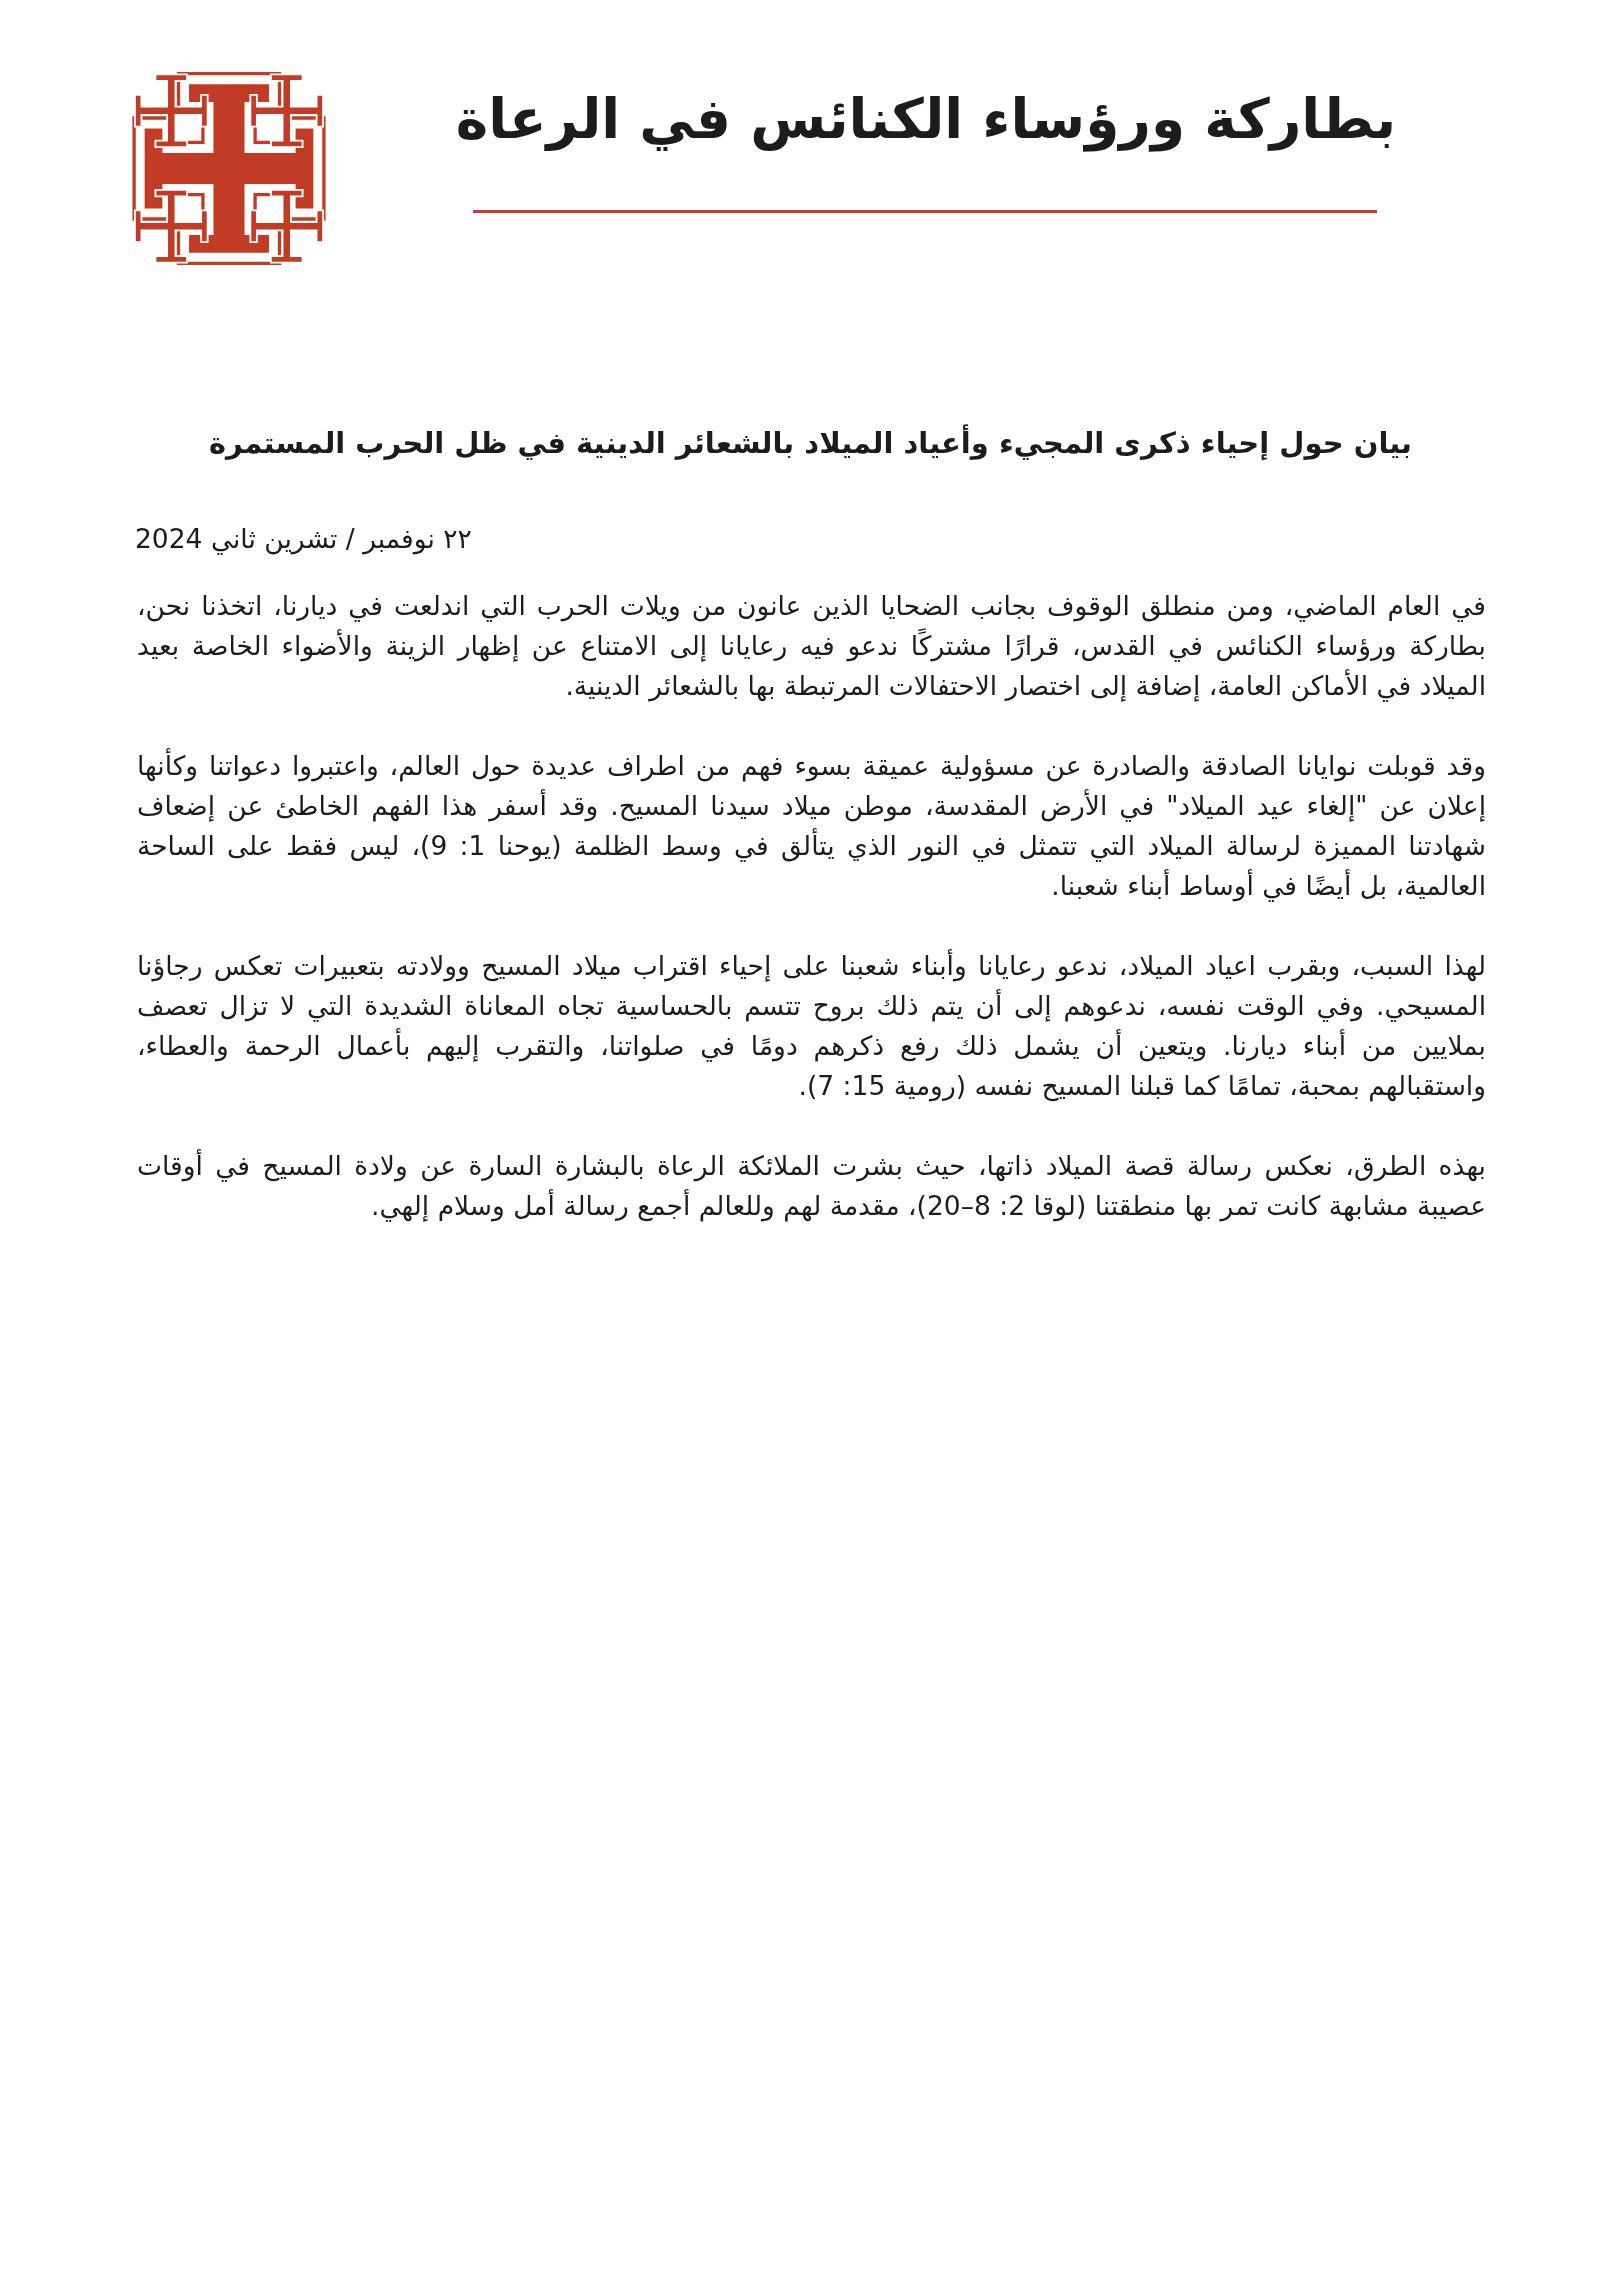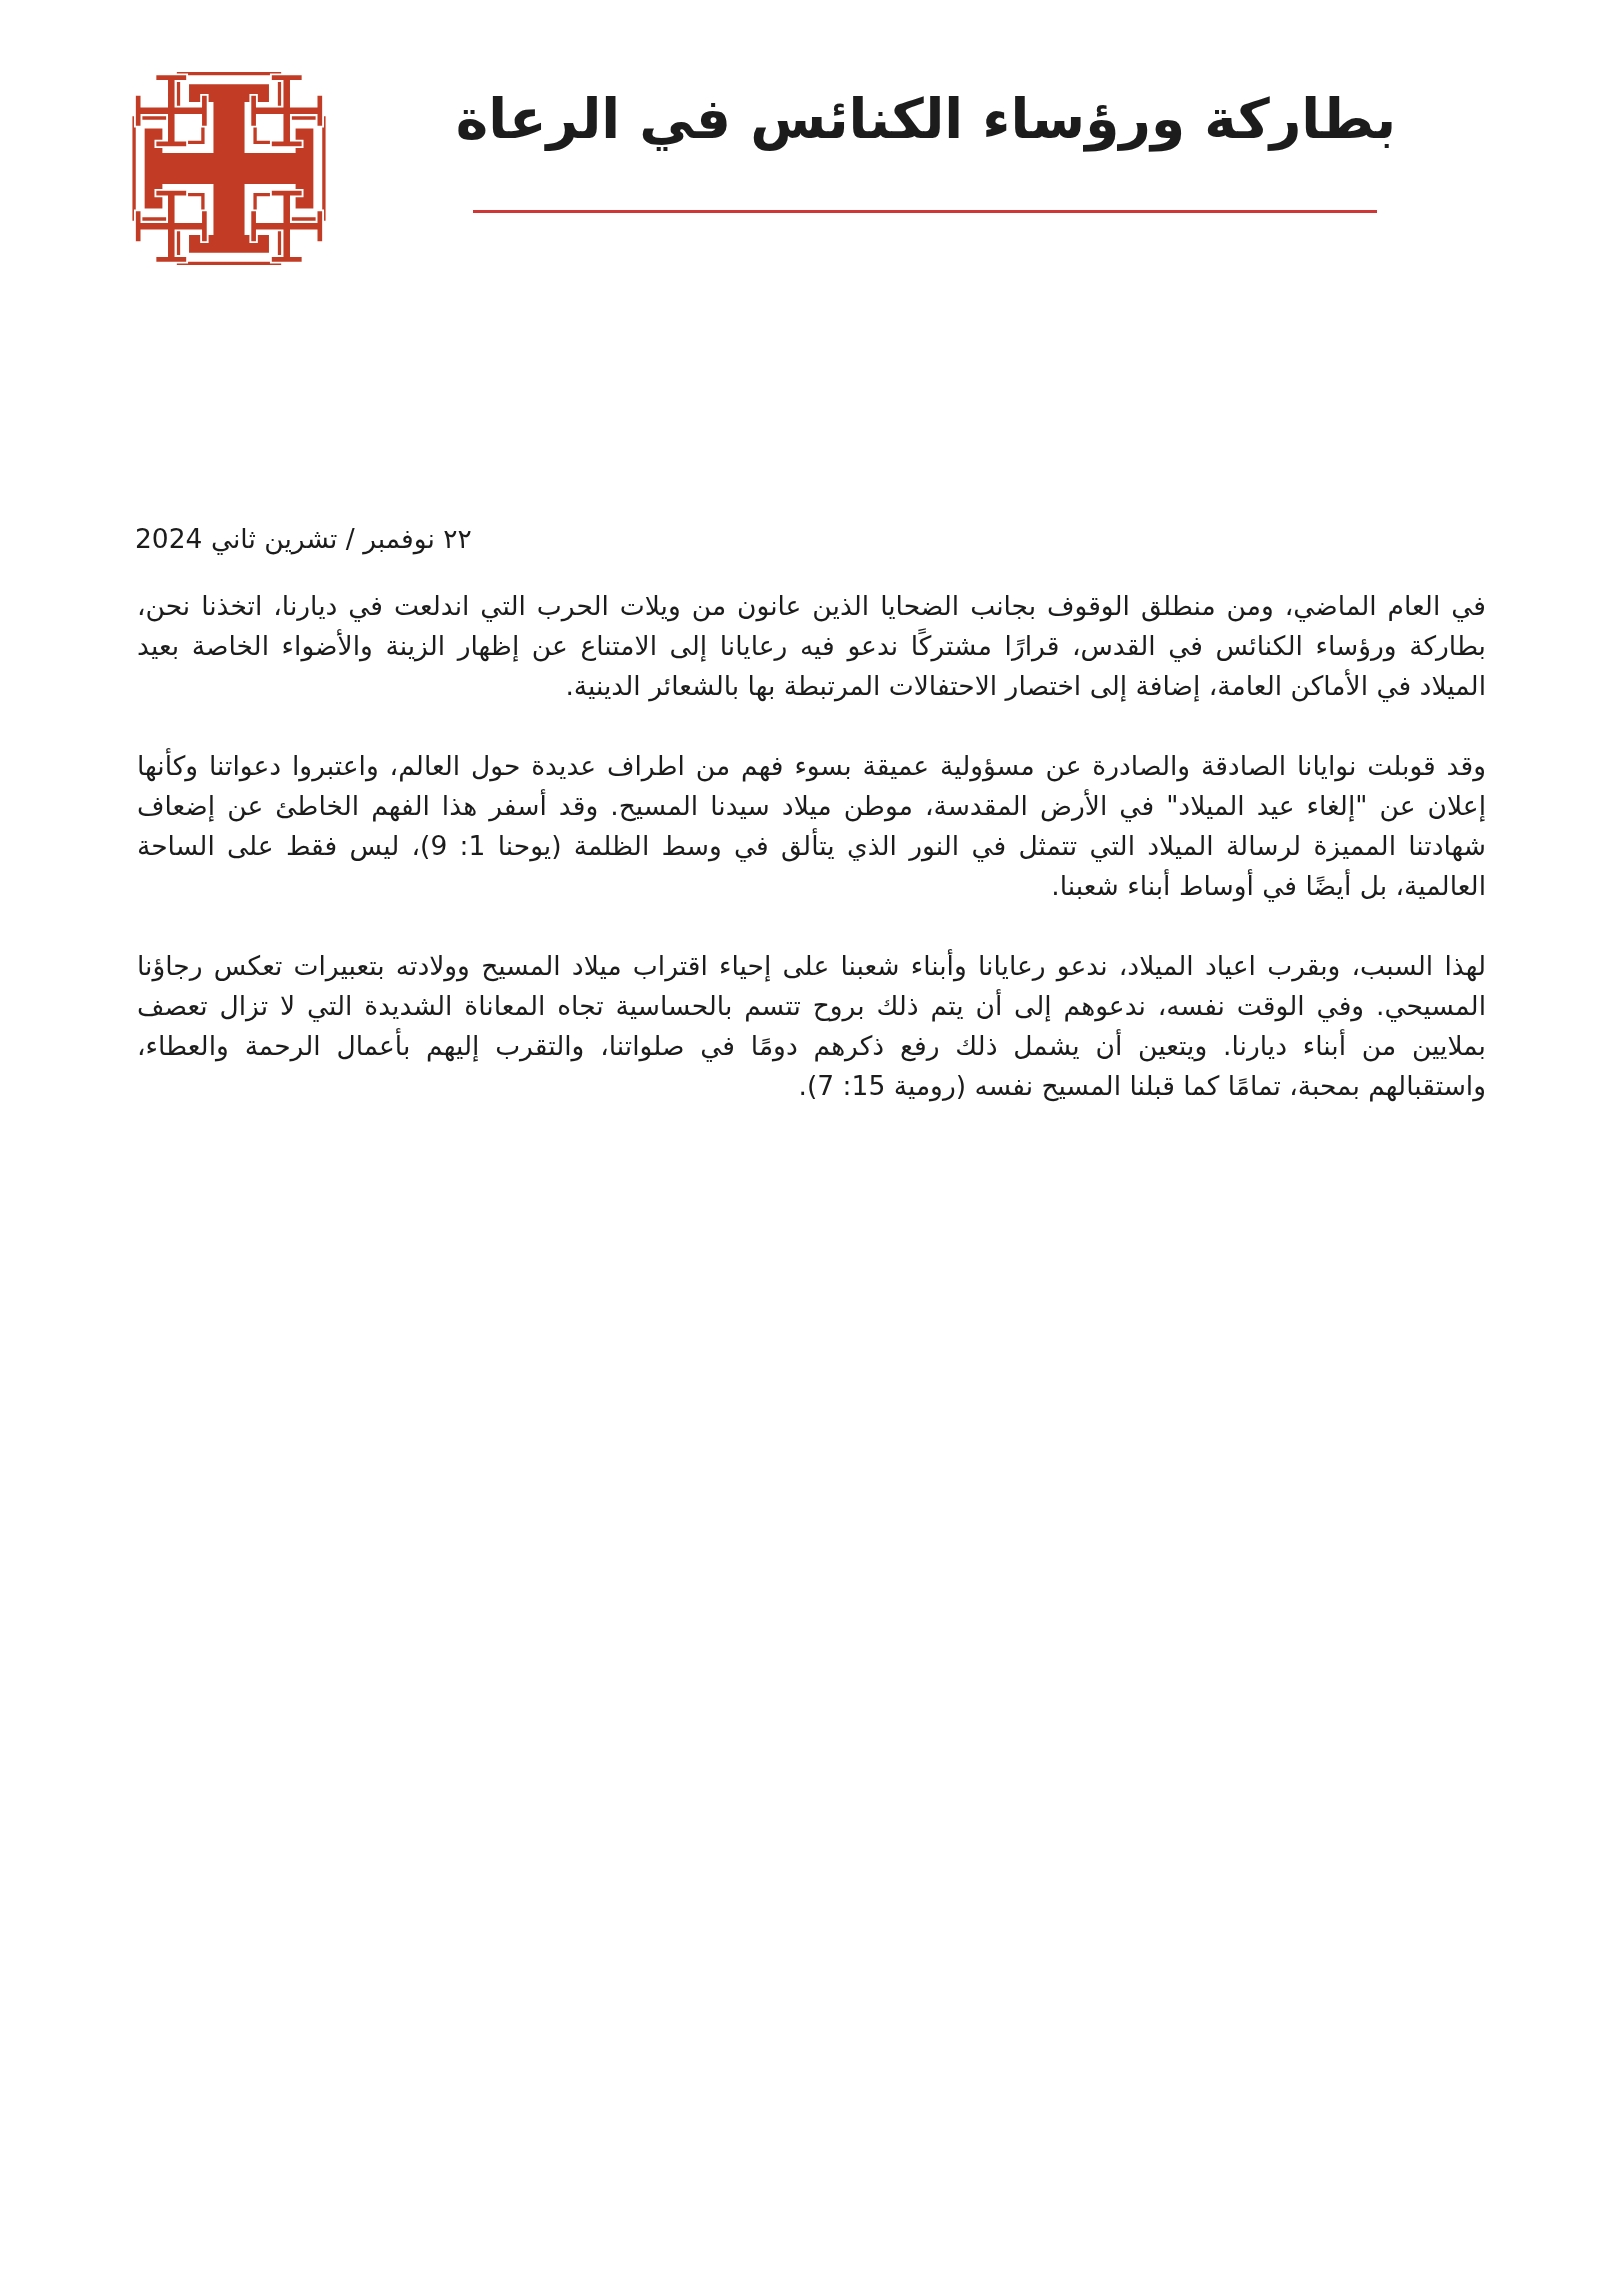--- a/index.html
+++ b/index.html
@@ -105,23 +105,25 @@
         <path transform="translate(-52 52) scale(0.42)" d="M -34 -78 L 34 -78 L 34 -64 L 9 -64 L 9 -9 L 9 -9 L 64 -9 L 64 -34 L 78 -34 L 78 34 L 64 34 L 64 9 L 9 9 L 9 64 L 34 64 L 34 78 L -34 78 L -34 64 L -9 64 L -9 9 L -64 9 L -64 34 L -78 34 L -78 -34 L -64 -34 L -64 -9 L -9 -9 L -9 -64 L -34 -64 Z"></path>
         <path transform="translate(52 52) scale(0.42)" d="M -34 -78 L 34 -78 L 34 -64 L 9 -64 L 9 -9 L 9 -9 L 64 -9 L 64 -34 L 78 -34 L 78 34 L 64 34 L 64 9 L 9 9 L 9 64 L 34 64 L 34 78 L -34 78 L -34 64 L -9 64 L -9 9 L -64 9 L -64 34 L -78 34 L -78 -34 L -64 -34 L -64 -9 L -9 -9 L -9 -64 L -34 -64 Z"></path>
       </g>
     </svg>
   </div>
 
   <div class="org-name">بطاركة ورؤساء الكنائس في الرعاة</div>
 
   <div class="header-divider"></div>
 
+  <div class="statement-title">بيان حول إحياء ذكرى المجيء وأعياد الميلاد بالشعائر الدينية في ظل الحرب المستمرة</div>
 
   <div class="statement-date">٢٢ نوفمبر / تشرين ثاني 2024</div>
 
   <div class="body-text">
     <p>في العام الماضي، ومن منطلق الوقوف بجانب الضحايا الذين عانون من ويلات الحرب التي اندلعت في ديارنا، اتخذنا نحن، بطاركة ورؤساء الكنائس في القدس، قرارًا مشتركًا ندعو فيه رعايانا إلى الامتناع عن إظهار الزينة والأضواء الخاصة بعيد الميلاد في الأماكن العامة، إضافة إلى اختصار الاحتفالات المرتبطة بها بالشعائر الدينية.</p>
     <p>وقد قوبلت نوايانا الصادقة والصادرة عن مسؤولية عميقة بسوء فهم من اطراف عديدة حول العالم، واعتبروا دعواتنا وكأنها إعلان عن "إلغاء عيد الميلاد" في الأرض المقدسة، موطن ميلاد سيدنا المسيح. وقد أسفر هذا الفهم الخاطئ عن إضعاف شهادتنا المميزة لرسالة الميلاد التي تتمثل في النور الذي يتألق في وسط الظلمة (يوحنا 1: 9)، ليس فقط على الساحة العالمية، بل أيضًا في أوساط أبناء شعبنا.</p>
     <p>لهذا السبب، وبقرب اعياد الميلاد، ندعو رعايانا وأبناء شعبنا على إحياء اقتراب ميلاد المسيح وولادته بتعبيرات تعكس رجاؤنا المسيحي. وفي الوقت نفسه، ندعوهم إلى أن يتم ذلك بروح تتسم بالحساسية تجاه المعاناة الشديدة التي لا تزال تعصف بملايين من أبناء ديارنا. ويتعين أن يشمل ذلك رفع ذكرهم دومًا في صلواتنا، والتقرب إليهم بأعمال الرحمة والعطاء، واستقبالهم بمحبة، تمامًا كما قبلنا المسيح نفسه (رومية 15: 7).</p>
+    <p>بهذه الطرق، نعكس رسالة قصة الميلاد ذاتها، حيث بشرت الملائكة الرعاة بالبشارة السارة عن ولادة المسيح في أوقات عصيبة مشابهة كانت تمر بها منطقتنا (لوقا 2: 8–20)، مقدمة لهم وللعالم أجمع رسالة أمل وسلام إلهي.</p>
   </div>
 
 </div>
 
 
 </body></html>

